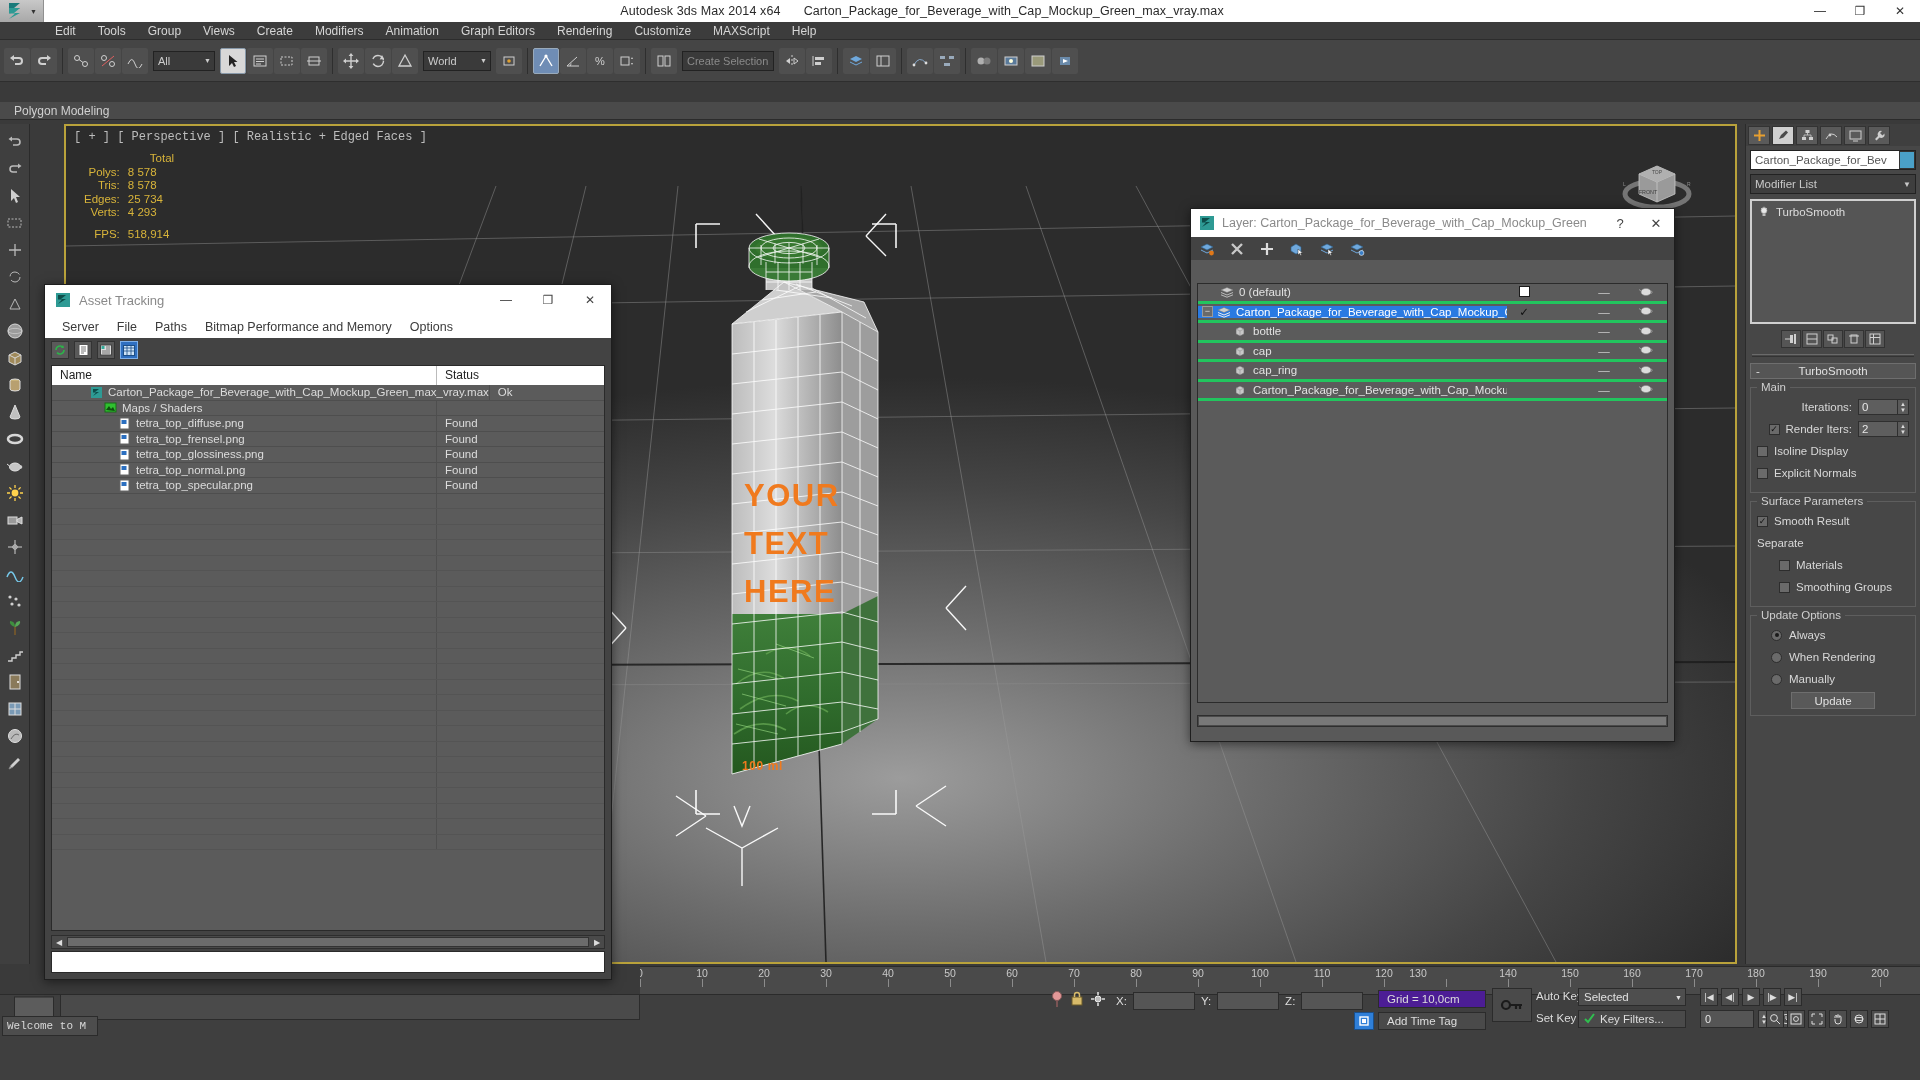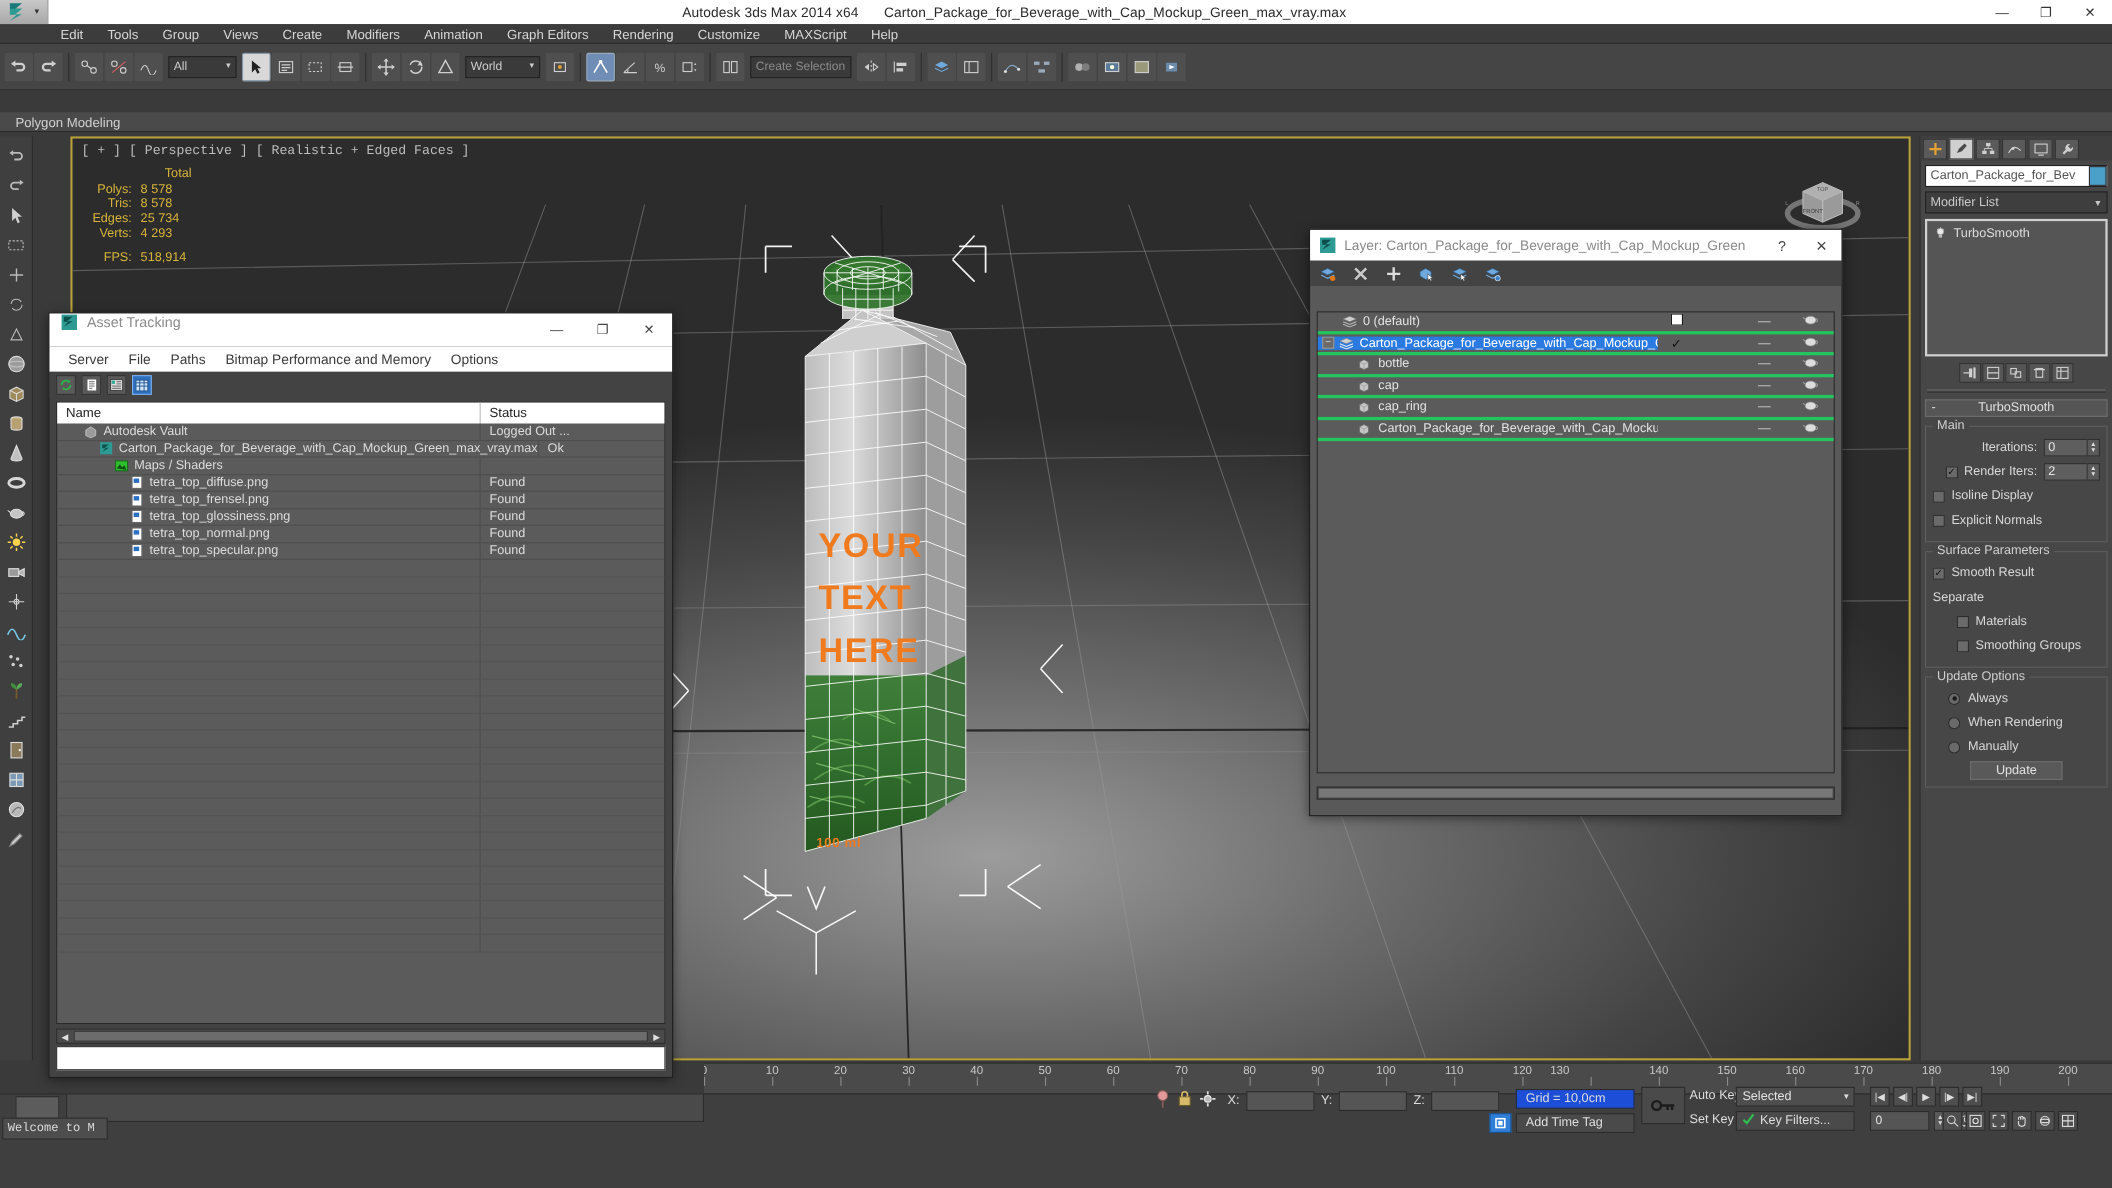--- a/index.html
+++ b/index.html
@@ -109,21 +109,21 @@
   
   .carton { position:absolute; left:600px; top:88px; width:260px; height:620px; z-index:15;}
 
   
   .dlg-asset {
     position:absolute; left:44px; top:284px; width:568px; height:696px;
     background:#434343; border:1px solid #1e1e1e;
     box-shadow:0 2px 10px rgba(0,0,0,.5); z-index:60;
   }
   .dlg-asset .dlg-cap {
-    height:30px; background:#fff; display:flex; align-items:flex-start;
+    height:30px; background:#fff; display:flex; align-items:center;
     padding-left:10px; color:#8a8a8a; font-size:13px;
   }
   .dlg-asset .dlg-cap .capicon { width:16px;height:16px;margin-right:8px; }
   .dlg-cap .capbtns { margin-left:auto; display:flex; }
   .dlg-cap .capbtn { width:42px;height:30px;display:flex;align-items:center;justify-content:center;color:#444;font-size:12px;}
   .dlg-asset .dlg-menu {
     height:23px; background:#fff; display:flex; align-items:center;
     padding-left:8px; color:#3b3b3b; font-size:12.5px;
   }
   .dlg-asset .dlg-menu span { padding:0 9px; }
@@ -286,21 +286,21 @@
   }
   .prompt {
     position:absolute; left:106px; top:1016px; width:740px; height:20px;
     background:#464646; border:1px solid #2b2b2b; color:#c4c4c4; font-size:11.5px;
     display:flex; align-items:center; padding-left:6px;
   }
   .coordgrp { position:absolute; left:1050px; top:990px; display:flex; align-items:center; gap:6px; }
   .cfield { width:62px;height:18px;background:#555;border:1px solid #2b2b2b;}
   .gridbox {
     position:absolute; left:1378px; top:990px; width:108px; height:18px;
-    background:#1d4ed8; border:1px solid #2b2b2b; color:#ddd; font-size:11.5px;
+    background:#4c1d95; border:1px solid #2b2b2b; color:#ddd; font-size:11.5px;
     display:flex; align-items:center; padding-left:8px;
   }
   .addtag {
     position:absolute; left:1378px; top:1012px; width:108px; height:18px;
     background:#4a4a4a; border:1px solid #2b2b2b; color:#ddd; font-size:11.5px;
     display:flex; align-items:center; padding-left:8px;
   }
   .keybox { position:absolute; left:1492px; top:988px; width:40px;height:34px;
             background:#4a4a4a;border:1px solid #2b2b2b;display:flex;align-items:center;justify-content:center;}
   .autokey { position:absolute; left:1536px; top:990px; font-size:11.5px; color:#ddd;}
@@ -938,31 +938,20 @@
           </svg>
       </span>
     </div>
 
     <div class="at-body">
       <div class="at-head">
         <div class="c1">Name</div>
         <div class="c2">Status</div>
       </div>
 
-      <div class="at-row">
-        <div class="n" style="padding-left:24px;">
-          <span class="fi">
-            <svg width="13" height="13" viewBox="0 0 13 13">
-                <path d="M2 5 L6.5 2 L11 5 L11 10 L6.5 12 L2 10z" fill="#9a9a9a" stroke="#ccc" stroke-width=".7"></path>
-              </svg>
-          </span>
-          <span>Autodesk Vault</span>
-        </div>
-        <div class="s">Logged Out ...</div>
-      </div>
 
       <div class="at-row">
         <div class="n" style="padding-left:38px;">
           <span class="fi">
             <svg width="13" height="13" viewBox="0 0 13 13">
                 <rect x="1" y="1" width="11" height="11" fill="#2e9a94"></rect>
                 <path d="M3 3 L9 3 L5 6 L9 6 L3 10 L6 6.4 L3 6.4z" fill="#0d4d4a"></path>
               </svg>
           </span>
           <span>Carton_Package_for_Beverage_with_Cap_Mockup_Green_max_vray.max</span>

